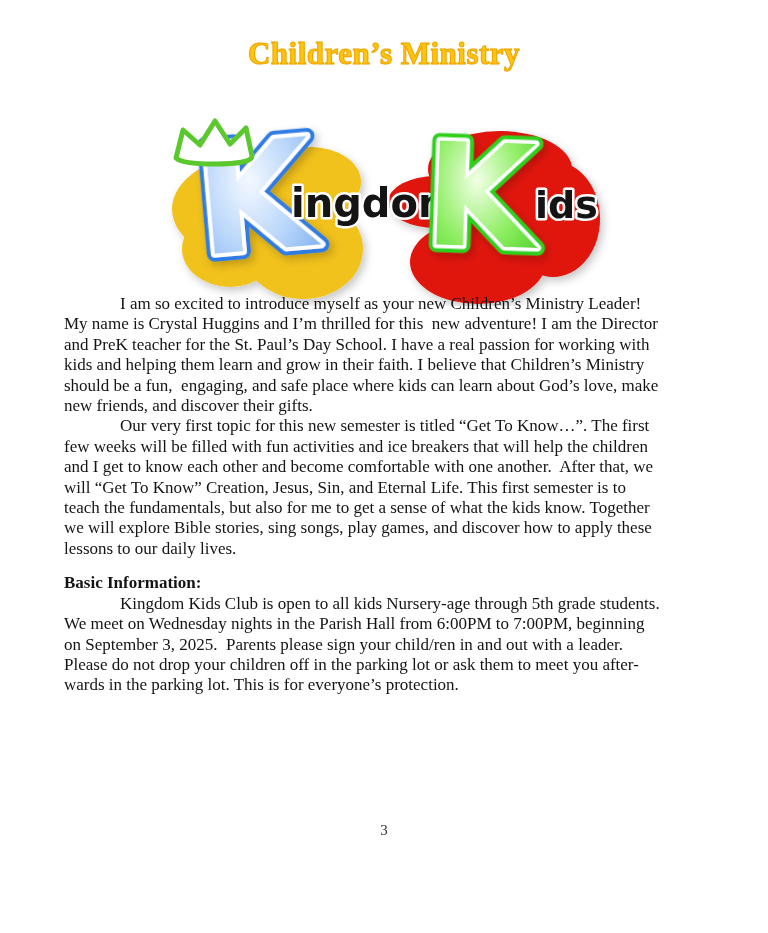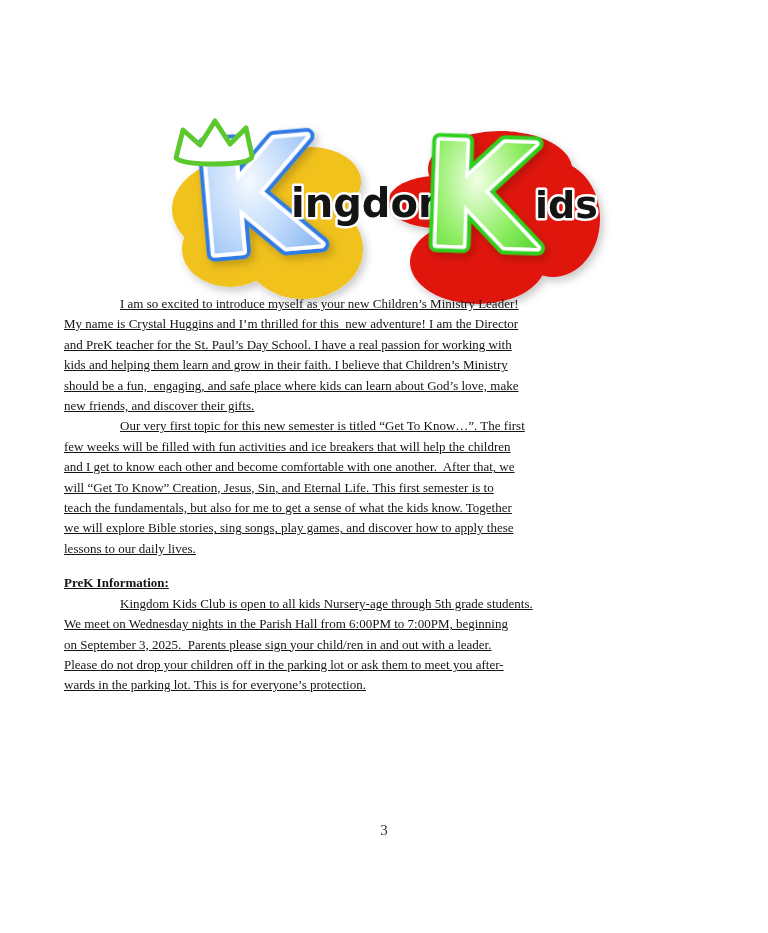--- a/index.html
+++ b/index.html
@@ -17,37 +17,38 @@
     font-size:31px;font-weight:bold;letter-spacing:.5px;
     color:#ffc40d;
     -webkit-text-stroke:1px #efa602;
     text-shadow:0 0 1px #e8a100;
   }
   .logo-wrap{
     position:absolute;left:148px;top:114px;width:474px;height:192px;
   }
   .body-text{
     position:absolute;left:64px;top:294px;width:650px;
-    font-size:13px;line-height:20.4px;text-decoration:underline;
+    font-size:17px;line-height:20.4px;
   }
   .para{margin:0;white-space:pre;}
   .indent-tab{text-indent:56px;}
   .indent-small{text-indent:24px;}
   .lh-loose{line-height:24.5px;margin-top:2px;}
   .para-heading{font-weight:bold;margin-top:14px;}
   .page-number{
     position:absolute;top:822px;left:0;width:100%;
     text-align:center;font-size:15px;color:#333;
   }
 </style>
 </head>
 <body>
 
 <div class="page">
 
+  <div class="doc-title">Children’s Ministry</div>
 
   <div class="logo-wrap">
     <svg width="474" height="192" viewBox="0 0 474 192">
       <defs>
         <radialGradient id="gradBlueK" cx="45%" cy="40%" r="70%">
           <stop offset="0%" stop-color="#f4f9ff"></stop>
           <stop offset="55%" stop-color="#b9d6fa"></stop>
           <stop offset="100%" stop-color="#7fb1f0"></stop>
         </radialGradient>
         <radialGradient id="gradGreenK" cx="45%" cy="40%" r="70%">
@@ -101,21 +102,21 @@
 kids and helping them learn and grow in their faith. I believe that Children’s Ministry
 should be a fun,  engaging, and safe place where kids can learn about God’s love, make
 new friends, and discover their gifts.</p>
       <p class="para indent-tab">Our very first topic for this new semester is titled “Get To Know…”. The first
 few weeks will be filled with fun activities and ice breakers that will help the children
 and I get to know each other and become comfortable with one another.  After that, we
 will “Get To Know” Creation, Jesus, Sin, and Eternal Life. This first semester is to
 teach the fundamentals, but also for me to get a sense of what the kids know. Together
 we will explore Bible stories, sing songs, play games, and discover how to apply these
 lessons to our daily lives.</p>
-      <p class="para para-heading">PreK Information:</p>
+      <p class="para para-heading">Basic Information:</p>
       <p class="para indent-tab">Kingdom Kids Club is open to all kids Nursery-age through 5th grade students.
 We meet on Wednesday nights in the Parish Hall from 6:00PM to 7:00PM, beginning
 on September 3, 2025.  Parents please sign your child/ren in and out with a leader.
 Please do not drop your children off in the parking lot or ask them to meet you after-
 wards in the parking lot. This is for everyone’s protection.</p>
     </div>
 
   <div class="page-number">3</div>
 
 </div>

